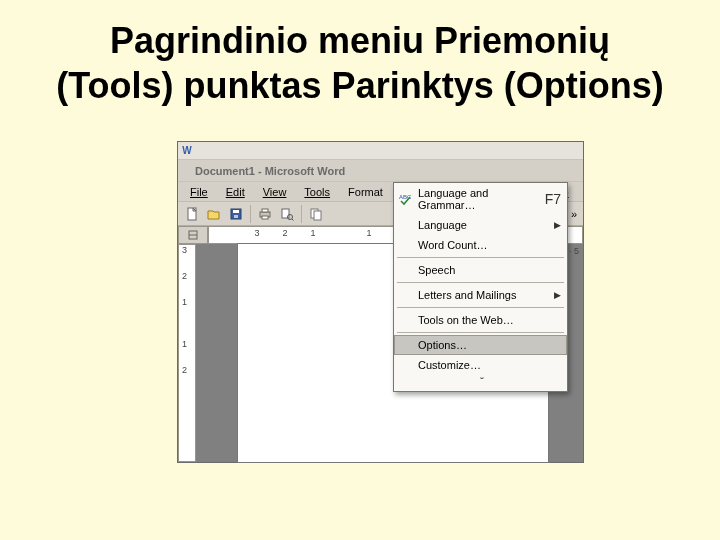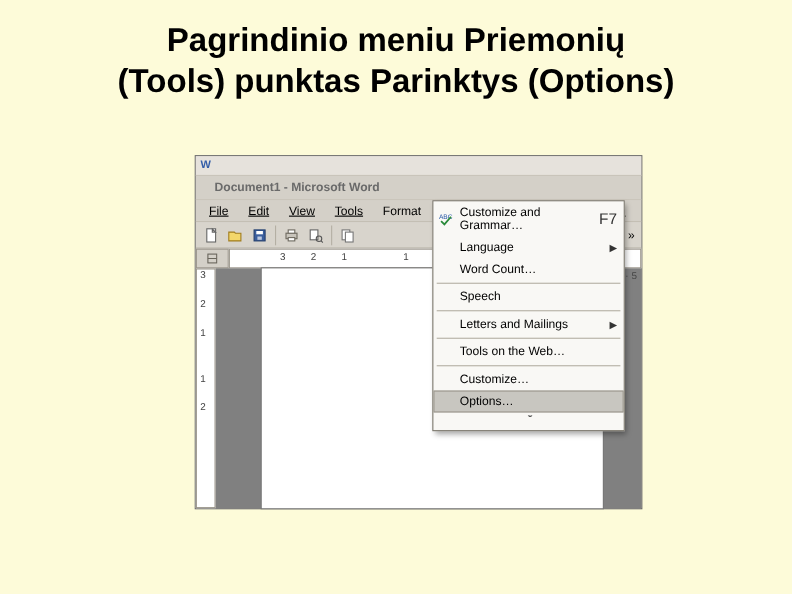--- a/index.html
+++ b/index.html
@@ -5,21 +5,21 @@
   * { box-sizing: border-box; margin: 0; padding: 0; }
   body {
     width: 720px;
     height: 540px;
     background: #fdfbd9;
     font-family: Arial, sans-serif;
     overflow: hidden;
   }
   .slide-title {
     text-align: center;
-    font-size: 30px;
+    font-size: 36px;
     padding: 18px 20px 8px;
     color: #000;
     line-height: 1.25;
   }
   .word-window {
     position: absolute;
     left: 178px;
     top: 142px;
     width: 405px;
     height: 320px;
@@ -270,21 +270,21 @@
   </div>
 
   <div class="dropdown">
     <div class="dd-item">
       <span class="dd-icon">
         <svg width="14" height="14" viewBox="0 0 14 14">
             <text x="1" y="7" font-size="6" fill="#2a5aa8">ABC</text>
             <path d="M3 9 L6 12 L12 5" stroke="#2a8a3a" fill="none" stroke-width="1.6"></path>
           </svg>
       </span>
-      <span class="label">Customize and Grammar…</span>
+      <span class="label">Language and Grammar…</span>
       <span class="accel">F7</span>
     </div>
     <div class="dd-item">
       <span class="label">Language</span>
       <span class="dd-expand">▶</span>
     </div>
     <div class="dd-item">
       <span class="label">Word Count…</span>
     </div>
     <div class="dd-sep"></div>
@@ -294,26 +294,26 @@
     <div class="dd-sep"></div>
     <div class="dd-item">
       <span class="label">Letters and Mailings</span>
       <span class="dd-expand">▶</span>
     </div>
     <div class="dd-sep"></div>
     <div class="dd-item">
       <span class="label">Tools on the Web…</span>
     </div>
     <div class="dd-sep"></div>
-    <div class="dd-item">
-      <span class="label">Customize…</span>
-    </div>
     <div class="dd-item hover">
       <span class="label">Options…</span>
     </div>
+    <div class="dd-item">
+      <span class="label">Customize…</span>
+    </div>
     <div class="dd-chevron">
       <span class="chevr-small">ˇˇ</span>
     </div>
   </div>
 
   <div style="position:absolute; right:6px; top:66px; font-size:11px;">»</div>
   <div style="position:absolute; right:4px; top:104px; font-size:9px; color:#444;">· <span>5</span></div>
 
 </div>
 

